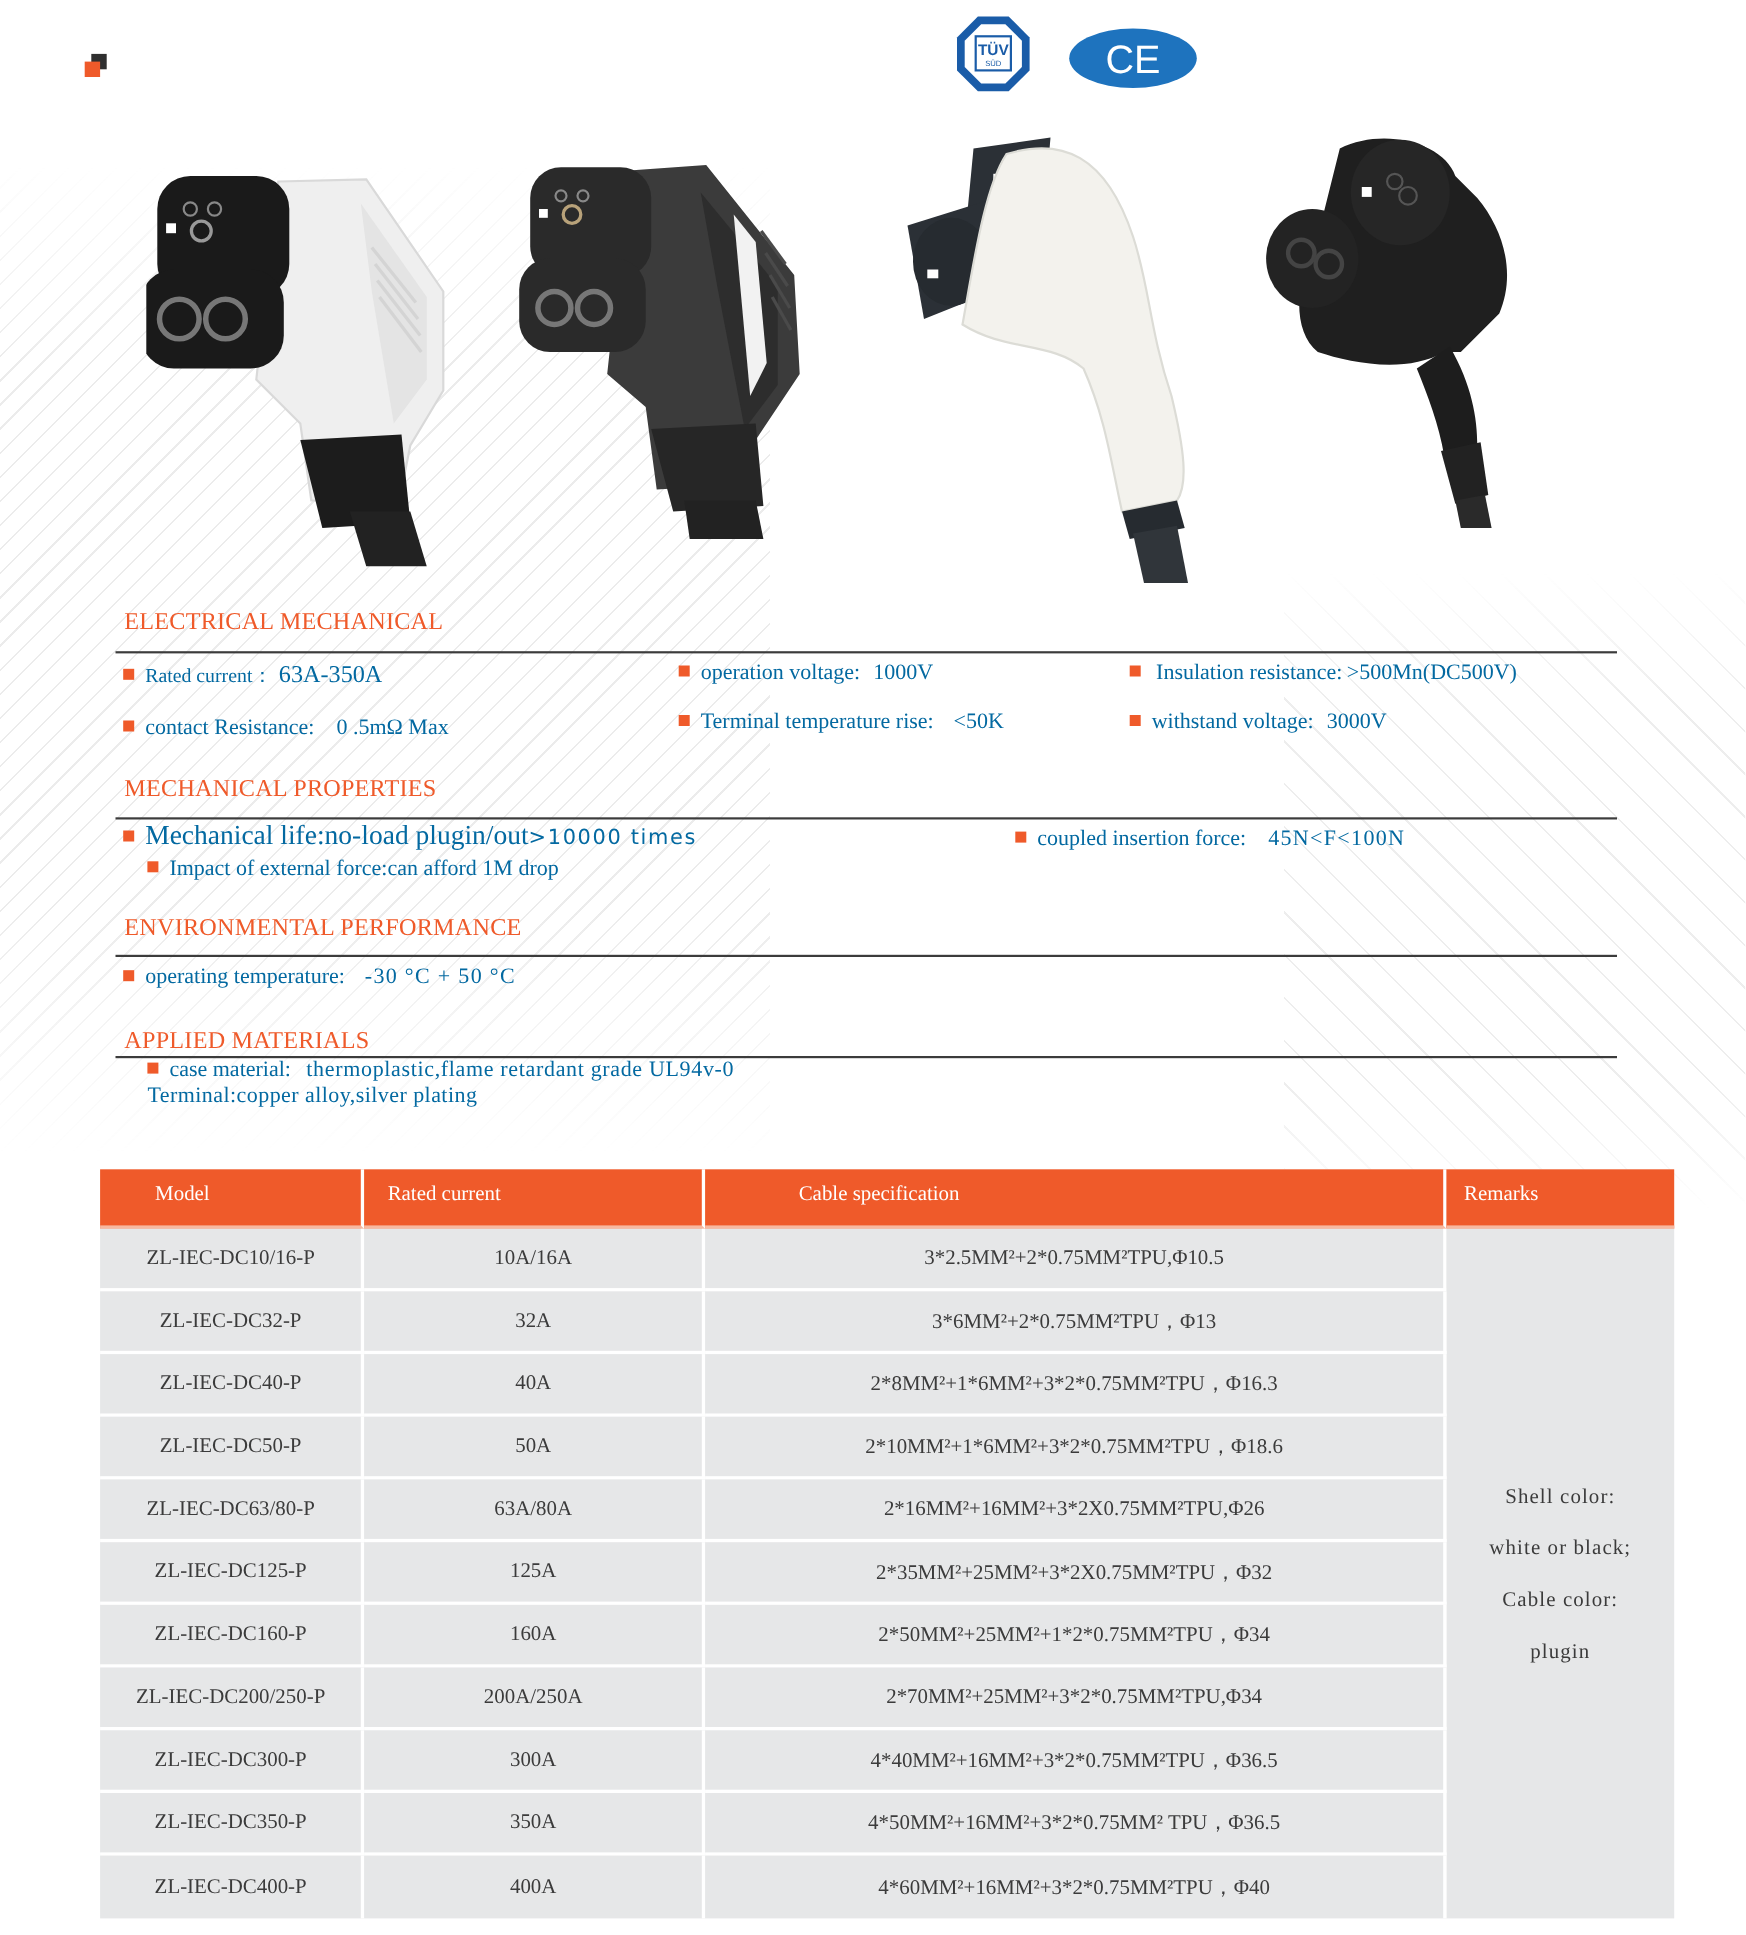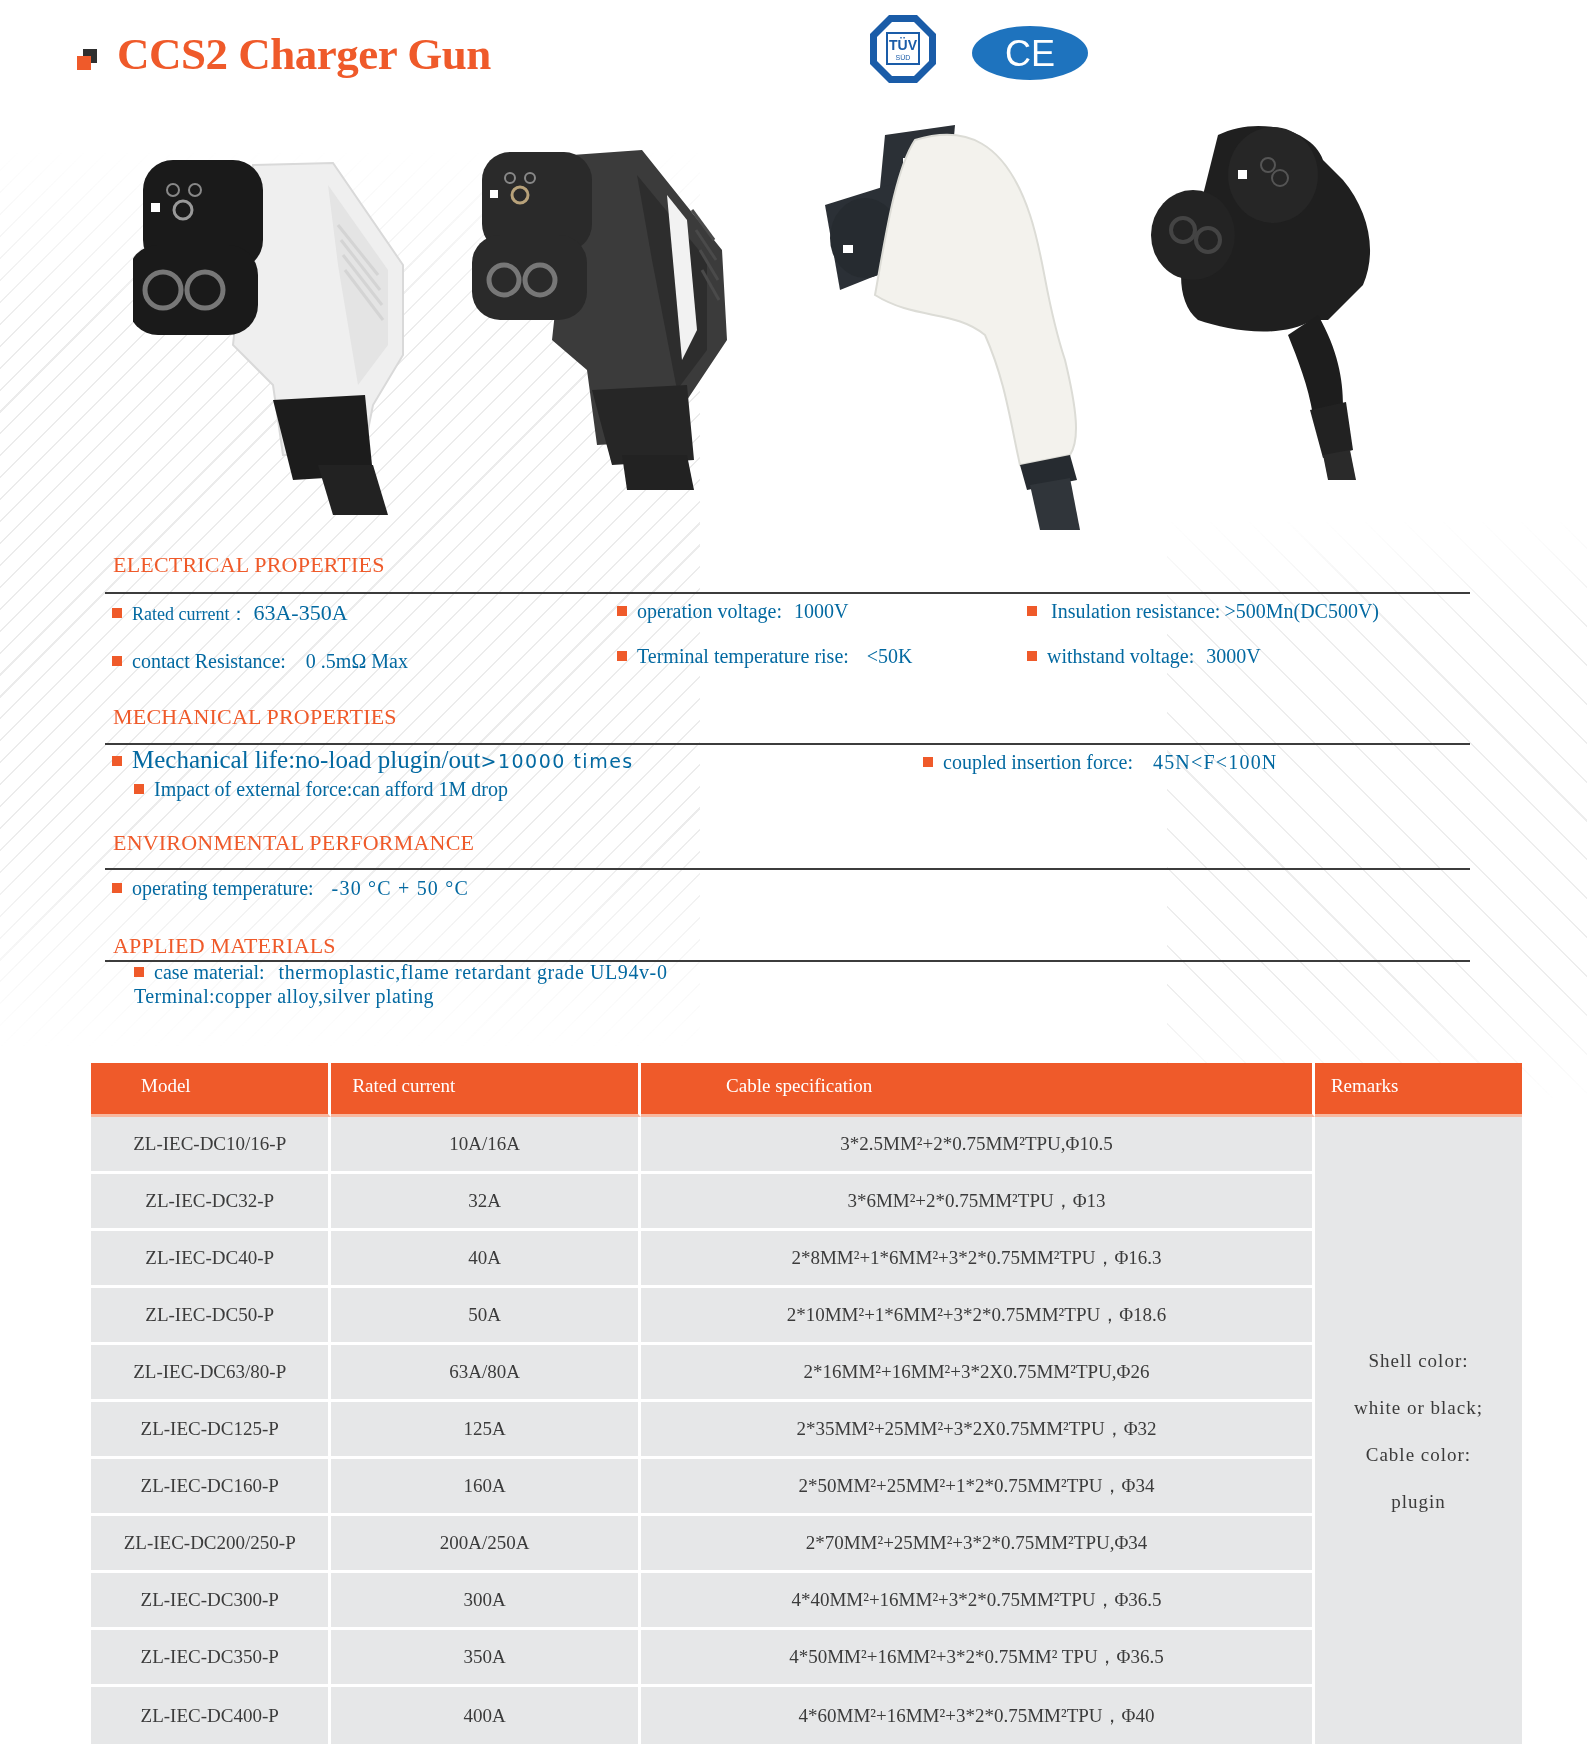--- a/index.html
+++ b/index.html
@@ -78,21 +78,20 @@
 <body>
 
 <div class="stripes-left"></div>
 <div class="stripes-right"></div>
 
 <div class="layer" style="left:0;top:0;width:1587px;height:100px;">
   <div class="title-icon">
     <div class="sq-dark"></div>
       <div class="sq-orange"></div>
   </div>
-  <div class="page-title">CCS2 Charger Gun</div>
 
   <svg class="tuv-logo" viewBox="0 0 70 72">
     <polygon points="21,2 49,2 68,21 68,51 49,70 21,70 2,51 2,21" fill="#1a5ca8"></polygon>
     <polygon points="24,9 46,9 61,24 61,48 46,63 24,63 9,48 9,24" fill="#ffffff"></polygon>
     <rect x="19" y="20" width="32" height="31" fill="#ffffff" stroke="#1a5ca8" stroke-width="2"></rect>
     <text x="35" y="37" text-anchor="middle" font-size="14" font-weight="bold" fill="#1a5ca8" class="logo-text">TÜV</text>
     <text x="35" y="47" text-anchor="middle" font-size="7" fill="#1a5ca8" class="logo-text">SÜD</text>
   </svg>
 
   <svg class="ce-logo" viewBox="0 0 118 56">
@@ -165,21 +164,21 @@
     <rect x="100" y="50" width="9" height="9" fill="#ffffff"></rect>
     <ellipse cx="55" cy="115" rx="42" ry="45" fill="#232323"></ellipse>
     <circle cx="45" cy="110" r="12" fill="none" stroke="#444" stroke-width="4"></circle>
     <circle cx="70" cy="120" r="12" fill="none" stroke="#444" stroke-width="4"></circle>
     <path d="M180,195 C200,230 205,260 205,285 L175,295 C170,265 160,240 150,215 Z" fill="#1d1d1d"></path>
     <path d="M172,290 L208,282 L215,330 L185,338 Z" fill="#222"></path>
     <path d="M185,335 L212,330 L218,360 L190,360 Z" fill="#2a2a2a"></path>
   </svg>
 </div>
 
-<div class="sec-head layer" style="top:552px;">ELECTRICAL PROPERTIES</div>
+<div class="sec-head layer" style="top:552px;">ELECTRICAL MECHANICAL</div>
 <div class="sec-rule layer" style="top:592px;"></div>
 
 <div class="spec layer" style="left:112px;top:600px;">
   <span class="bullet"></span>
   <span class="lbl small-lbl">Rated current：</span>
   <span class="val" style="margin-left:6px;font-size:22px;">63A-350A</span>
 </div>
 <div class="spec layer" style="left:617px;top:600px;">
   <span class="bullet"></span>
   <span class="lbl">operation voltage:</span>

